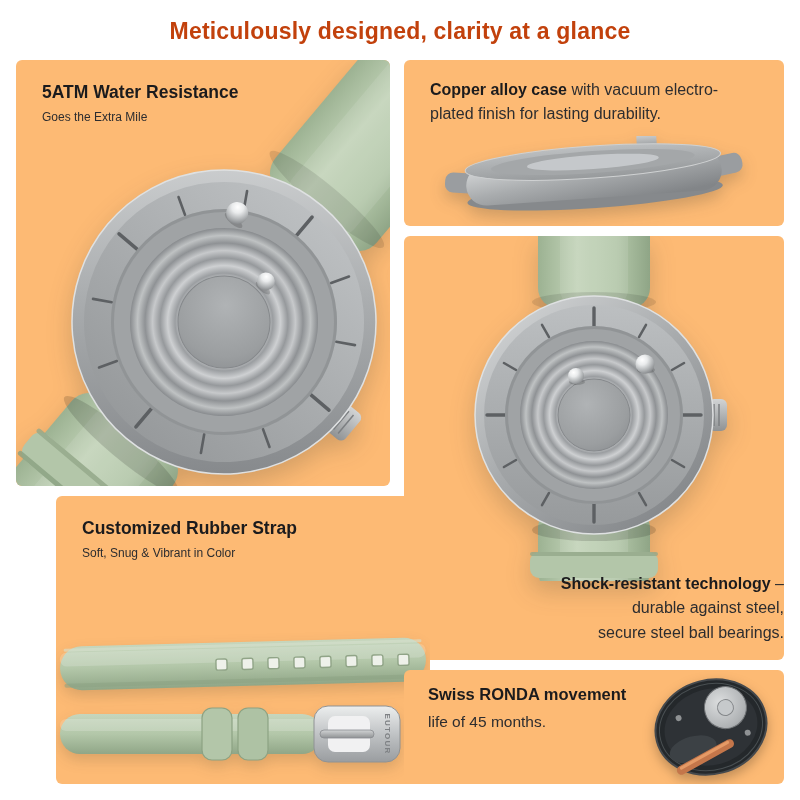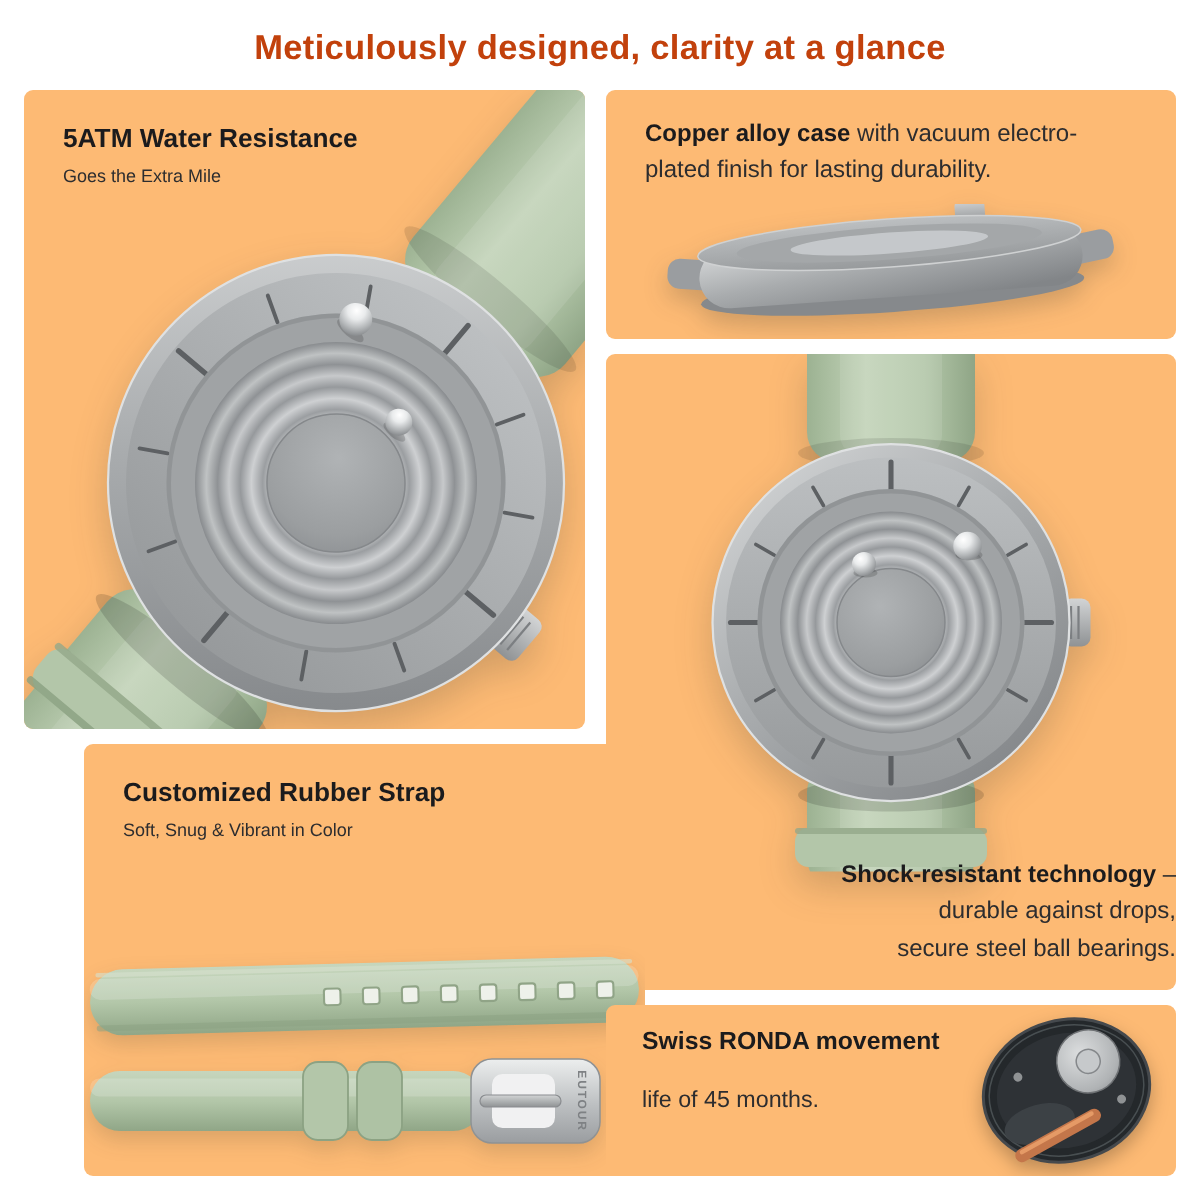--- a/index.html
+++ b/index.html
@@ -30,21 +30,21 @@
   .card-text-tl p  { font-size:12px; color:#2d2d2f; }
 
   .case-text { position:absolute; top:18px; left:26px; right:18px; font-size:16px; line-height:1.5; color:#2d2d2f; z-index:2; }
   .case-text strong, .shock-text strong { font-weight:700; color:#1b1b1d; }
   .line { display:block; }
   .case-text .line:first-child strong { display:inline; }
 
   .shock-text { position:absolute; left:0; right:0; bottom:14px; text-align:right; font-size:16px; line-height:1.55; color:#2d2d2f; z-index:2; }
 
   .movement-text { position:absolute; top:15px; left:24px; z-index:2; }
-  .movement-text h2 { font-size:16.5px; font-weight:700; color:#1b1b1d; margin-bottom:18px; }
+  .movement-text h2 { font-size:16.5px; font-weight:700; color:#1b1b1d; margin-bottom:6px; }
   .movement-text p { font-size:15.5px; line-height:1.5; color:#2d2d2f; }
 
   .art { position:absolute; }
   .art-angled { left:0; top:0; width:374px; height:426px; filter:drop-shadow(0 10px 12px rgba(40,45,40,.20)); }
   .art-side { left:35px; bottom:6px; width:310px; height:84px; filter:drop-shadow(0 7px 8px rgba(40,45,40,.22)); }
   .art-front { left:0; top:0; width:380px; height:345px; filter:drop-shadow(0 10px 12px rgba(40,45,40,.20)); }
   .art-strap { left:0; bottom:2px; width:374px; height:168px; filter:drop-shadow(0 6px 7px rgba(40,45,40,.16)); }
   .art-movement { right:10px; top:2px; width:126px; height:110px; filter:drop-shadow(0 5px 6px rgba(0,0,0,.25)); }
 </style>
 </head>
@@ -239,21 +239,21 @@
       <circle cx="190" cy="179" r="74" fill="url(#g-cone)"></circle>
       <circle cx="190" cy="179" r="36" fill="url(#g-center)" stroke="#85888b" stroke-width="1"></circle>
       <ellipse cx="242" cy="134" rx="9" ry="3.5" fill="#000000" opacity="0.16"></ellipse>
       <circle cx="241" cy="128" r="9.5" fill="url(#g-ball)"></circle>
       <ellipse cx="173" cy="146" rx="8" ry="3" fill="#000000" opacity="0.16"></ellipse>
       <circle cx="172" cy="140" r="8" fill="url(#g-ball)"></circle>
     </g>
   </svg>
   <div class="shock-text">
     <span class="line"><strong>Shock-resistant technology</strong><span> –</span></span>
-    <span class="line">durable against drops,</span>
+    <span class="line">durable against steel,</span>
     <span class="line">secure steel ball bearings.</span>
   </div>
 </section>
 
 <section class="card" id="card-strap">
   <div class="card-text-tl">
     <h2>Customized Rubber Strap</h2>
     <p>Soft, Snug &amp; Vibrant in Color</p>
   </div>
   <svg class="art art-strap" viewBox="0 0 374 168">

